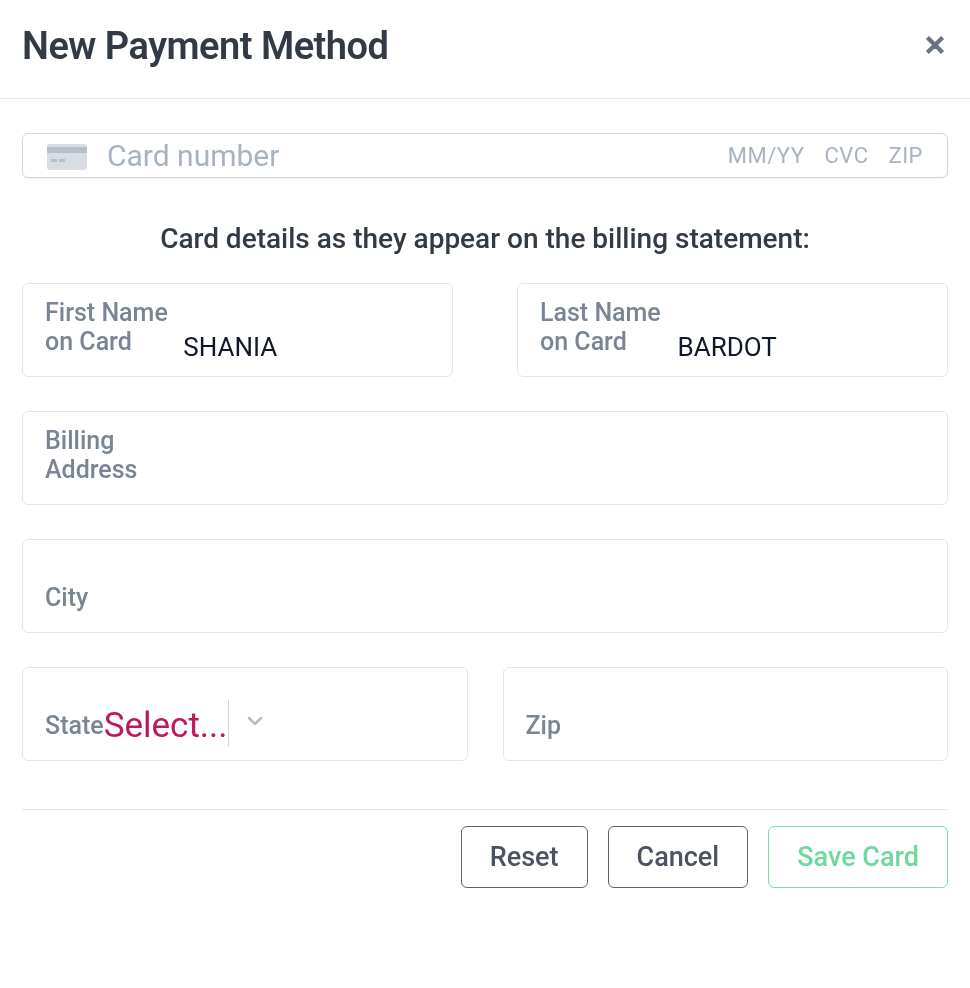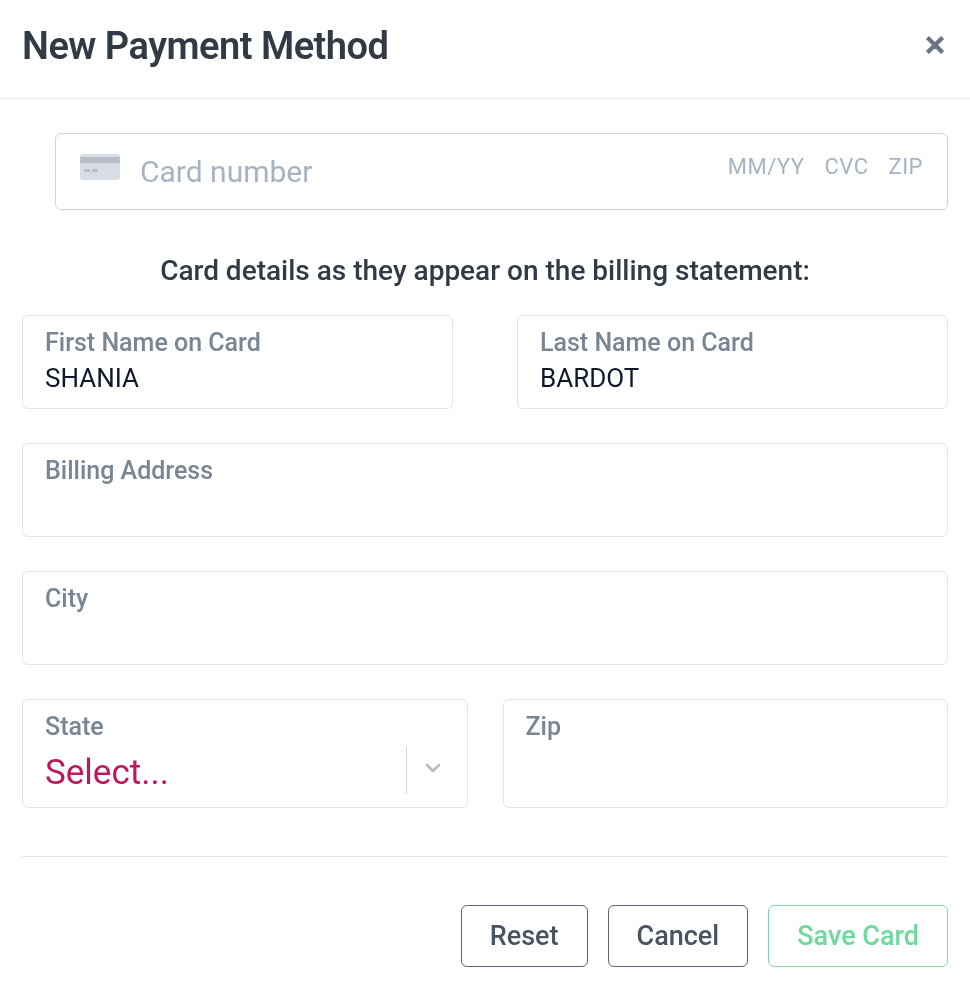--- a/index.html
+++ b/index.html
@@ -30,26 +30,25 @@
       line-height: 1;
       background: none;
       border: none;
     }
     .modal-body {
       padding: 34px 22px 22px 22px;
     }
     .card-input-wrapper {
       border: 1px solid #d1d5db;
       border-radius: 6px;
-      padding: 20px 24px;
-      display: flex;
-      align-items: flex-start;
+      padding: 4px 24px;
+      display: flex;
+      align-items: center;
       gap: 20px;
       box-shadow: 0 1px 2px rgba(0,0,0,0.03);
-      margin-left: 33px;
     }
     .card-icon {
       width: 40px;
       height: 24px;
       flex-shrink: 0;
     }
     .card-number-ph {
       flex: 1;
       font-size: 30px;
       color: #a8b3c2;
@@ -71,26 +70,26 @@
     .form-row {
       display: flex;
       gap: 64px;
       margin-bottom: 34px;
     }
     .form-row.tight { gap: 35px; }
     .form-group {
       flex: 1;
       border: 1px solid #e2e6ea;
       border-radius: 6px;
-      padding: 12px 22px 14px 22px;
+      padding: 6px 22px 14px 22px;
       min-height: 94px;
       position: relative;
       display: flex;
-      flex-direction: column;
       justify-content: flex-start;
+      align-items: flex-end;
     }
     .form-group.short {
       min-height: 94px;
     }
     .floating-label {
       font-size: 25px;
       color: #7a8594;
       font-weight: 500;
       margin-bottom: 6px;
     }
@@ -119,21 +118,21 @@
       height: 46px;
       background: #d1d5db;
       margin-right: 14px;
     }
     .chevron {
       color: #b4bcc8;
     }
     .modal-footer {
       border-top: 1px solid #e5e7eb;
       margin-top: 48px;
-      padding-top: 48px;
+      padding-top: 16px;
       display: flex;
       justify-content: flex-end;
       gap: 20px;
     }
     .btn {
       font-size: 27px;
       font-weight: 500;
       padding: 14px 28px;
       border-radius: 6px;
       cursor: pointer;

